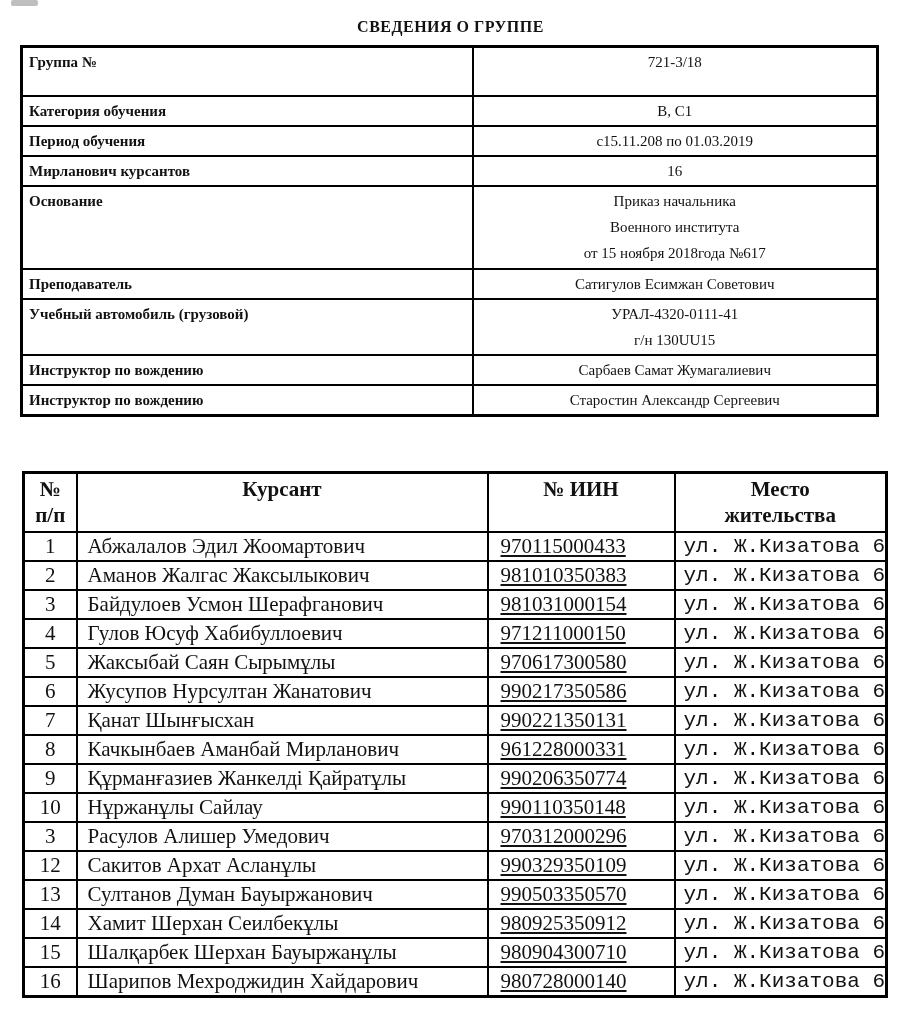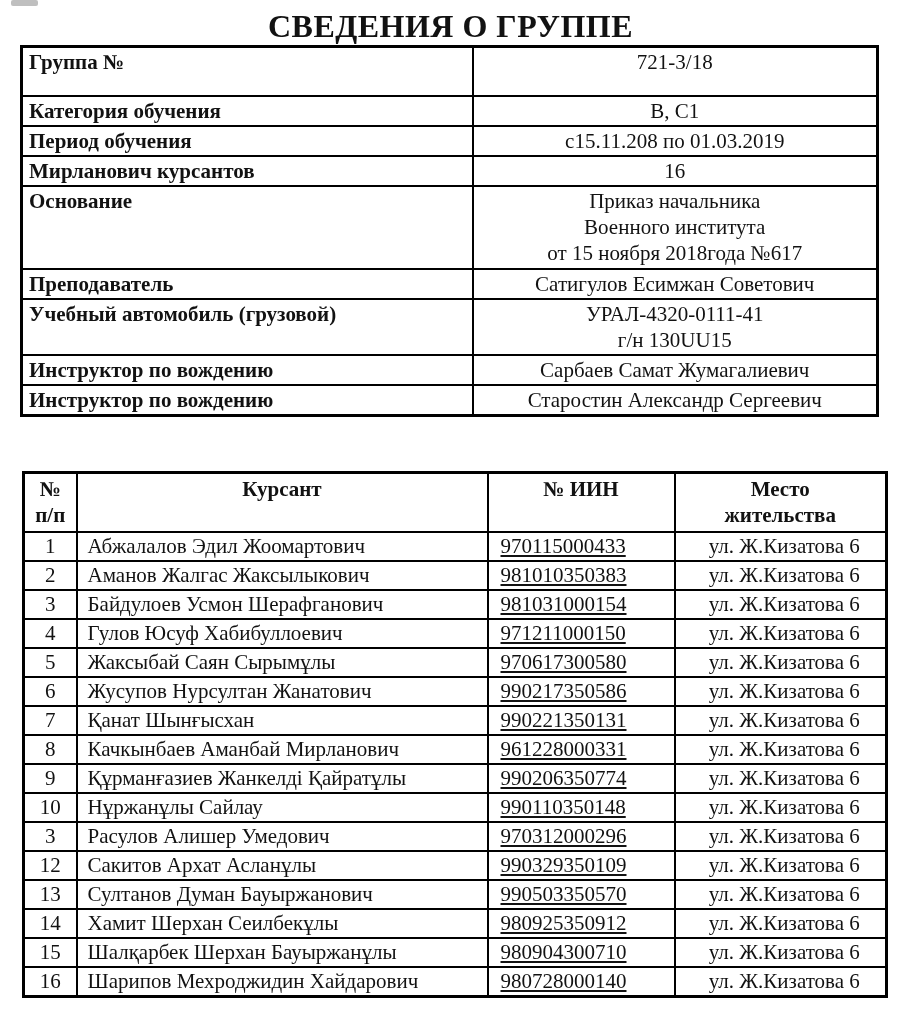--- a/index.html
+++ b/index.html
@@ -26,39 +26,39 @@
     left: 11px;
     width: 27px;
     height: 6px;
     background: #8a8a8a;
     opacity: 0.55;
     border-radius: 2px;
   }
   .doc-title {
     padding-top: 13px;
     text-align: center;
-    font-size: 32px;
+    font-size: 16px;
     font-weight: bold;
     letter-spacing: 0.5px;
     line-height: 27px;
   }
   table {
     border-collapse: collapse;
     table-layout: fixed;
   }
   
   .info-table {
     margin: 5px 0 0 20px;
     width: 856px;
     border: 3px solid #000;
   }
   .info-table td {
     border: 2px solid #000;
     vertical-align: top;
-    font-size: 21px;
+    font-size: 15px;
     line-height: 26px;
     padding: 1px 4px;
     overflow: hidden;
   }
   .info-table td.label {
     font-weight: bold;
     padding-left: 6px;
     text-align: left;
   }
   .info-table td.value {
@@ -93,21 +93,21 @@
     height: 27px;
     line-height: 25px;
     padding: 0;
     vertical-align: middle;
     overflow: hidden;
     white-space: nowrap;
   }
   .roster-table td.num  { text-align: center; }
   .roster-table td.name { text-align: left; padding-left: 10px; }
   .roster-table td.iin  { text-align: left; padding-left: 12px; text-decoration: underline; }
-  .roster-table td.addr { text-align: center; padding-left: 8px; }
+  .roster-table td.addr { text-align: left; padding-left: 8px; font-family: Liberation Mono, monospace; }
 </style>
 </head>
 <body>
 
 <div class="page">
   <div class="scan-artifact"></div>
 
   <div class="doc-title">СВЕДЕНИЯ О ГРУППЕ</div>
 
   <table class="info-table">

